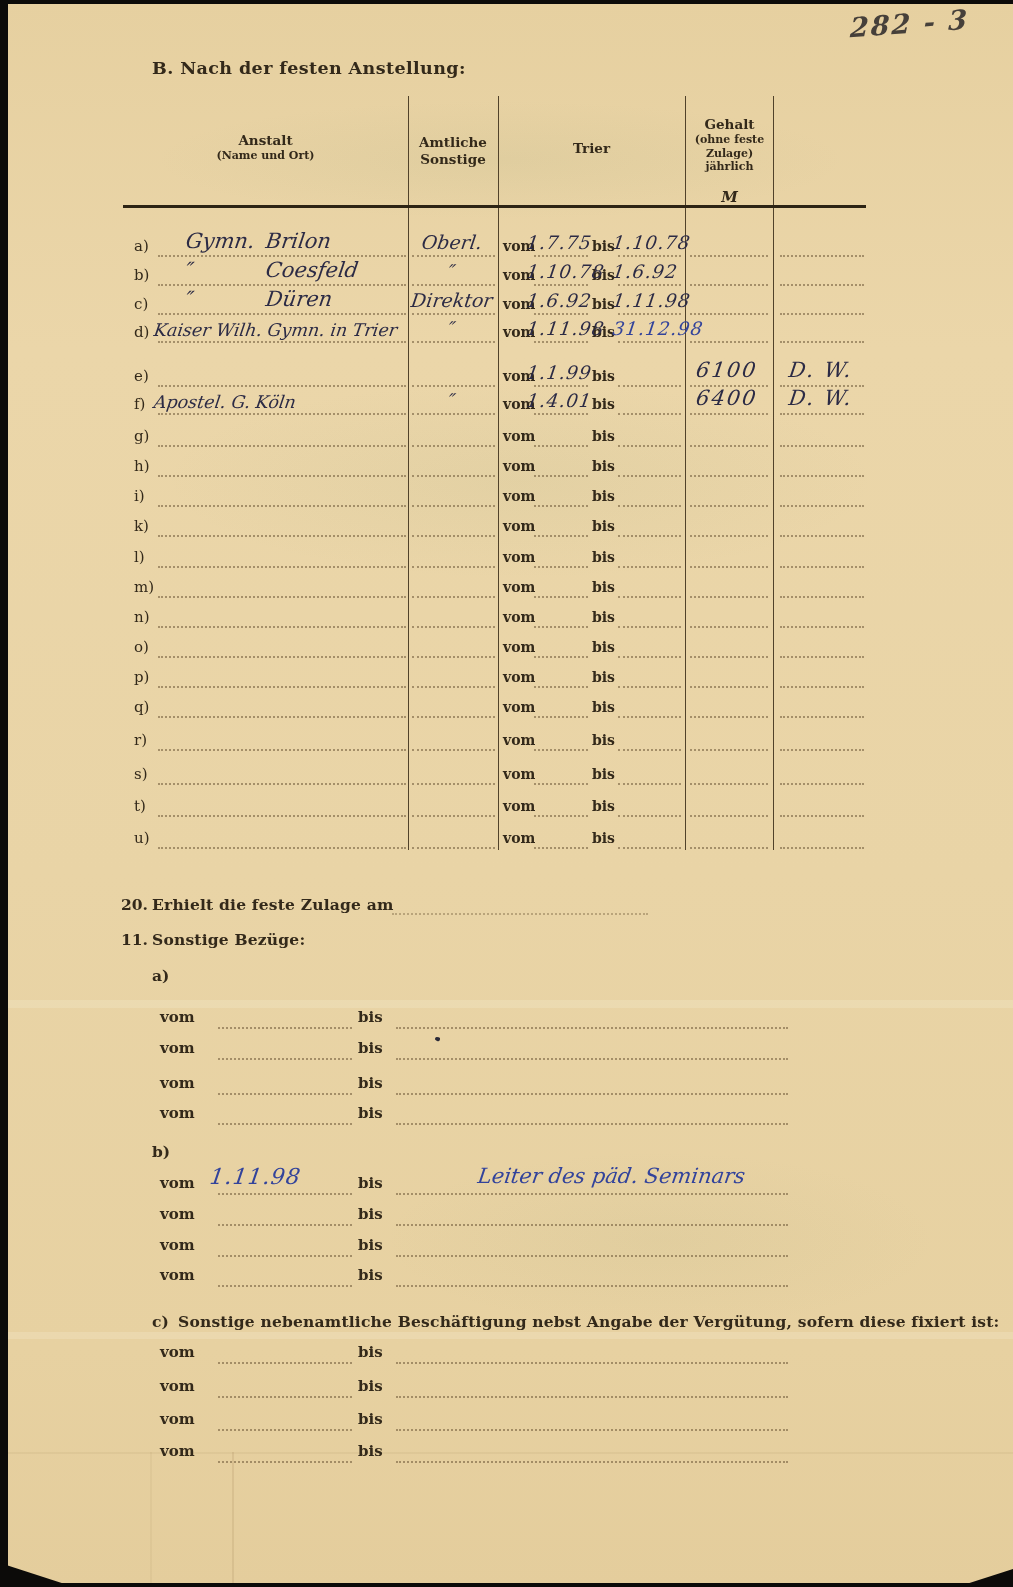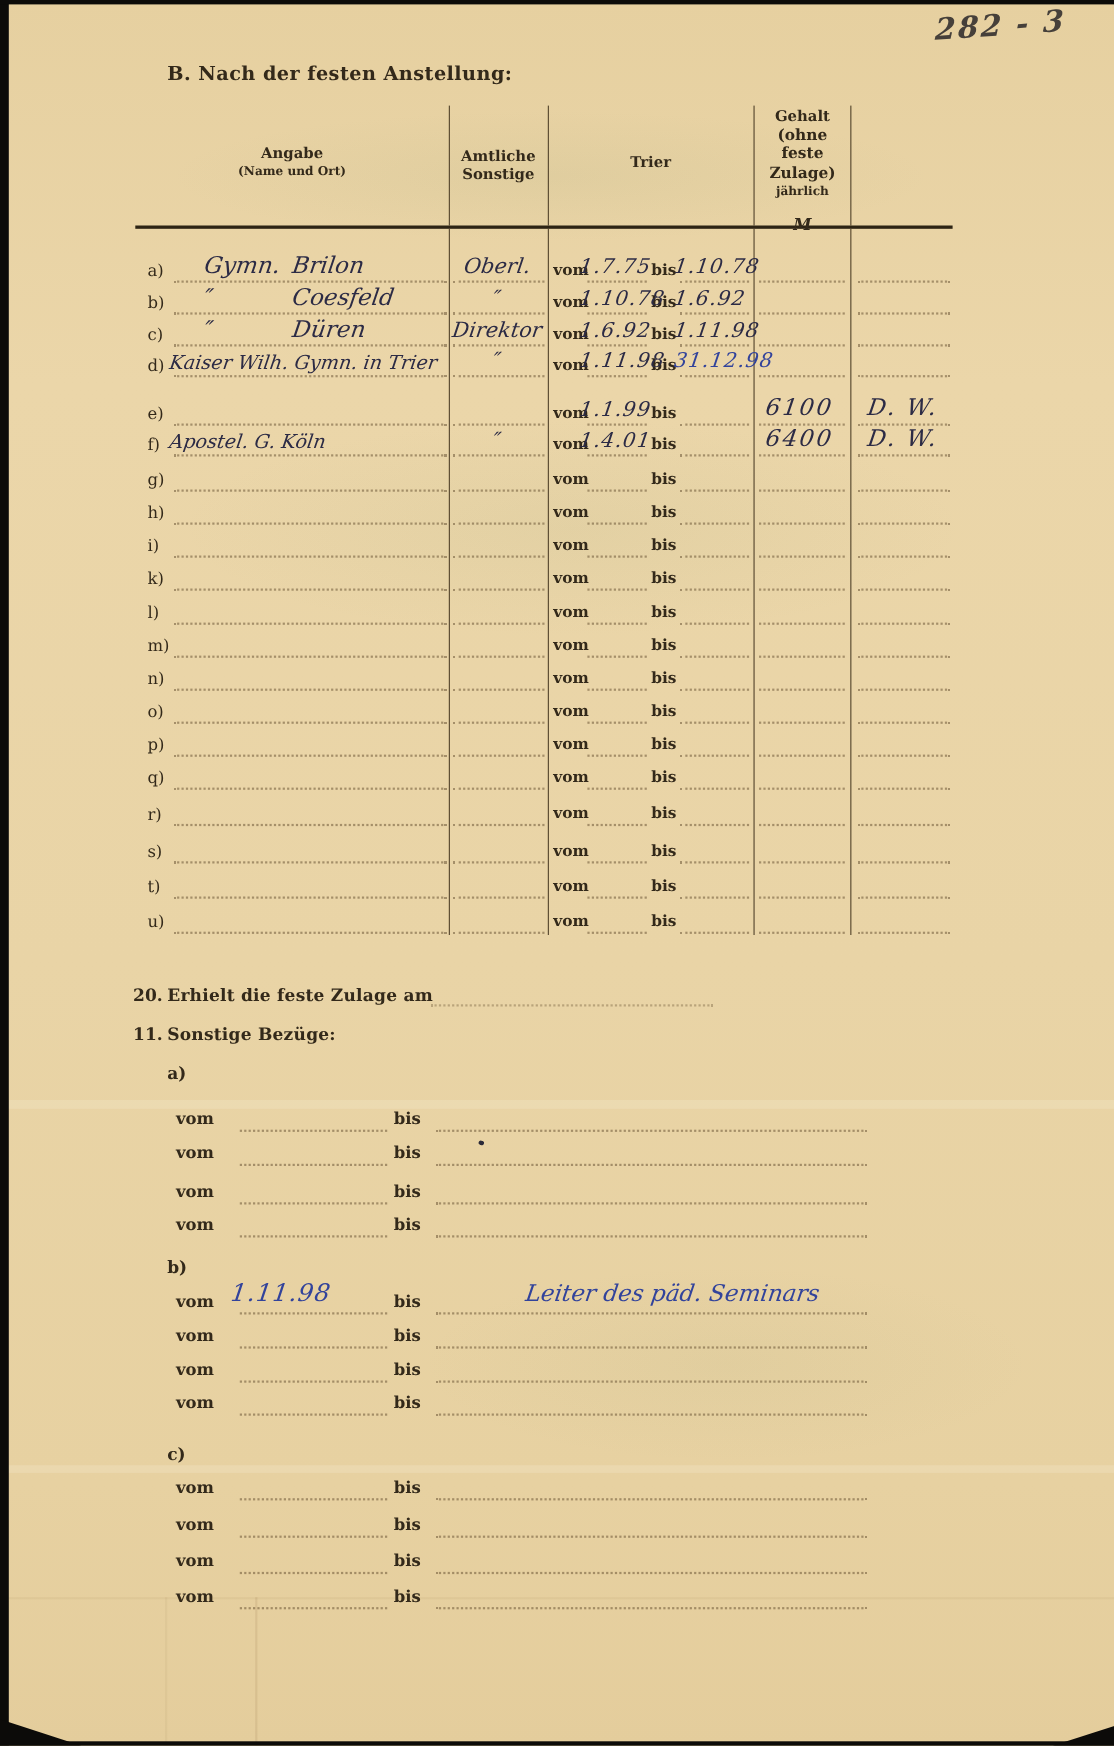--- a/index.html
+++ b/index.html
@@ -12,21 +12,21 @@
   .ghost{position:absolute;pointer-events:none;z-index:0;}
   .crease{position:absolute;background:rgba(120,90,50,.12);z-index:0;}
   .shine{position:absolute;background:rgba(255,252,240,.16);z-index:0;}
   .title{position:absolute;left:152px;top:58px;font-size:17.5px;font-weight:bold;letter-spacing:.4px;}
   .archive{position:absolute;left:850px;top:8px;font-size:27px;font-style:italic;color:#46403a;
            transform:rotate(-4deg) skewX(-6deg);font-weight:bold;letter-spacing:2px;z-index:3;}
 
   .hdr{position:absolute;text-align:center;line-height:1.25;z-index:2;}
   .hdr .l1{font-size:13.5px;font-weight:bold;}
   .hdr .l2{font-size:11px;font-weight:bold;}
-  .hdr .l3{font-size:14px;font-weight:bold;}
+  .hdr .l3{font-size:11px;font-weight:bold;}
   .hdr .unit{font-size:15px;font-weight:bold;font-style:italic;margin-top:14px;}
   .wl{font-size:10.5px;font-weight:bold;line-height:13.4px;}
 
   .vline{position:absolute;width:1px;background:#51422a;z-index:1;}
   .thick{position:absolute;height:3px;background:#2d2414;z-index:1;}
   .dot{position:absolute;height:0;border-bottom:2px dotted rgba(96,74,44,.5);z-index:1;}
 
   .row-letter{position:absolute;font-size:15px;color:#33291a;z-index:2;}
   .vombis{position:absolute;font-size:14px;font-weight:bold;color:#33291a;z-index:2;}
   .vombis2{position:absolute;font-size:15px;font-weight:bold;color:#33291a;z-index:2;}
@@ -65,31 +65,31 @@
   <div class="shine" style="left:0;top:1332px;width:1013px;height:7px;"></div>
   <div class="crease" style="left:0;top:1452px;width:1013px;height:2px;opacity:.55;"></div>
   <div class="crease" style="left:232px;top:1452px;width:2px;height:135px;"></div>
   <div class="crease" style="left:150px;top:1452px;width:2px;height:135px;opacity:.5;"></div>
 
   <div class="archive">282 - 3</div>
 
   <div class="title">B. Nach der festen Anstellung:</div>
 
   <div class="hdr" style="left:123px;top:132px;width:285px;">
-    <div class="l1">Angabe</div>
+    <div class="l1">Anstalt</div>
     <div class="l2">(Name und Ort)</div>
   </div>
   <div class="hdr" style="left:408px;top:134px;width:90px;">
     <div class="l1">Amtliche</div>
     <div class="l1">Sonstige</div>
   </div>
   <div class="hdr" style="left:498px;top:140px;width:187px;">
     <div class="l1">Trier</div>
   </div>
-  <div class="hdr" style="left:686px;top:98px;width:87px;">
+  <div class="hdr" style="left:686px;top:116px;width:87px;">
     <div class="l1">Gehalt</div>
     <div class="l3">(ohne feste Zulage)</div>
     <div class="l2">jährlich</div>
     <div class="unit">M</div>
   </div>
 
   <div class="vline" style="left:408px;top:96px;height:109px;"></div>
   <div class="vline" style="left:498px;top:96px;height:109px;"></div>
   <div class="vline" style="left:685px;top:96px;height:109px;"></div>
   <div class="vline" style="left:773px;top:96px;height:109px;"></div>
@@ -107,20 +107,21 @@
   <div class="dot" style="left:392px;top:913px;width:256px;border-bottom-color:rgba(96,74,44,.35);"></div>
 
   <div class="secnum" style="left:121px;top:930px;">11.</div>
   <div class="sec" style="left:152px;top:930px;">Sonstige Bezüge:</div>
 
   <div class="secnum" style="left:152px;top:966px;">a)</div>
 
   <div class="secnum" style="left:152px;top:1142px;">b)</div>
 
   <div class="secnum" style="left:152px;top:1312px;">c)</div>
+  <div class="sec" style="left:178px;top:1312px;">Sonstige nebenamtliche Beschäftigung nebst Angabe der Vergütung, sofern diese fixiert ist:</div>
 
   <div style="position:absolute;left:435px;top:1037px;width:5px;height:4px;background:#2b2a38;border-radius:60% 40% 50% 50%;transform:rotate(20deg);z-index:4;"></div>
 <div class="row-letter" style="left: 134px; top: 237px;">a)</div>
     <div class="dot" style="left: 158px; width: 248px; top: 255px;"></div>
     <div class="dot" style="left: 412px; width: 83px; top: 255px;"></div>
     <div class="vombis" style="left: 503px; top: 238px;">vom</div>
     <div class="dot" style="left: 534px; width: 54px; top: 255px;"></div>
     <div class="vombis" style="left: 592px; top: 238px;">bis</div>
     <div class="dot" style="left: 618px; width: 63px; top: 255px;"></div>
     <div class="dot" style="left: 690px; width: 78px; top: 255px;"></div>

